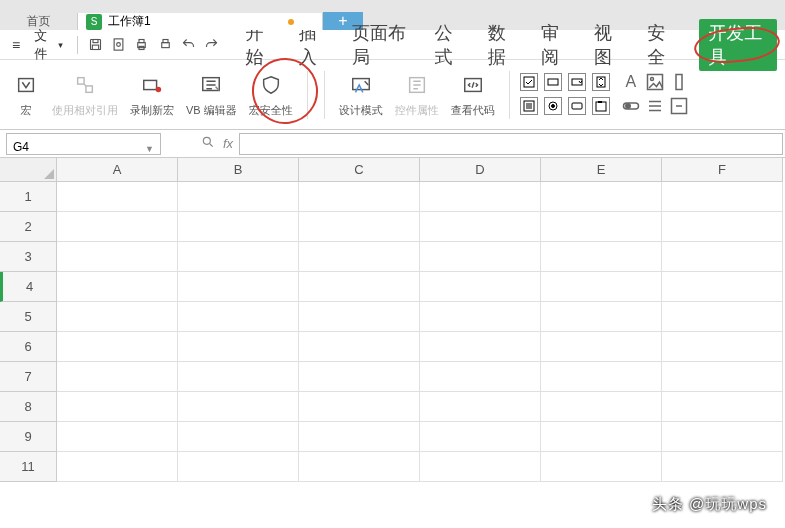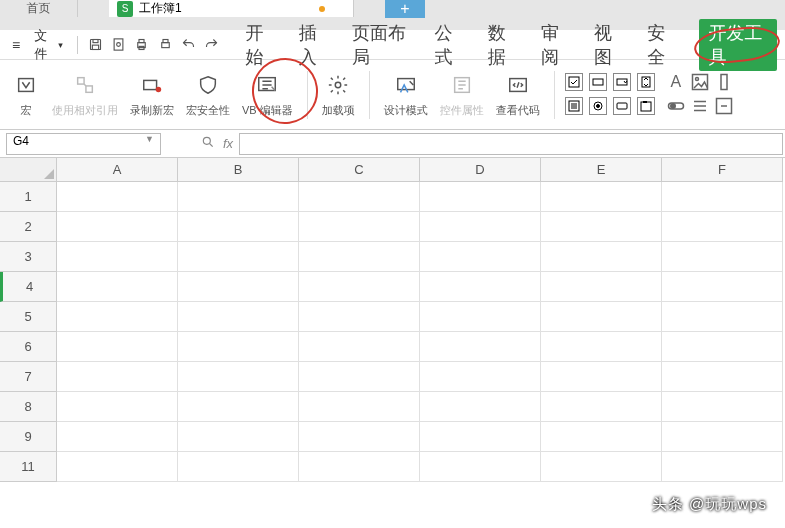--- a/index.html
+++ b/index.html
@@ -1,19 +1,19 @@
 <!DOCTYPE html>
 <html><head>
 <meta charset="utf-8">
 <style>
   * { box-sizing: border-box; margin: 0; padding: 0; font-family: "Microsoft YaHei", sans-serif; }
   body { width: 785px; height: 528px; background: #fff; overflow: hidden; position: relative; }
 
   
-  .title-bar { height: 30px; background: #e6e6e6; display: flex; align-items: flex-start; gap: 31px; }
+  .title-bar { height: 30px; background: #e6e6e6; display: flex; align-items: flex-end; }
   .home-tab { width: 78px; display: flex; align-items: center; justify-content: center; font-size: 12px; color: #555; border-right: 1px solid #ccc; cursor: pointer; }
   .doc-tab { width: 245px; background: #fff; display: flex; align-items: center; padding: 0 8px; font-size: 12px; border-right: 1px solid #ccc; position: relative; }
   .doc-icon { width: 16px; height: 16px; background: #2ea44f; border-radius: 2px; color: #fff; font-size: 10px; display: flex; align-items: center; justify-content: center; margin-right: 6px; }
   .dirty-dot { width: 6px; height: 6px; background: #f0a020; border-radius: 50%; position: absolute; right: 28px; }
   .new-tab { width: 40px; display: flex; align-items: center; justify-content: center; color: #fff; background: #5aa7d8; font-size: 16px; cursor: pointer; }
   .title-rest { flex: 1; background: #5aa7d8; }
 
   
   .menu-bar { height: 30px; display: flex; align-items: center; border-bottom: 1px solid #ddd; padding: 0 8px; gap: 4px; }
   .hamburger { font-size: 14px; color: #444; padding: 0 4px; cursor: pointer; }
@@ -34,21 +34,21 @@
   .rib-btn.disabled .lbl, .rib-btn.disabled .ic { color: #bbb; }
   .rib-sep { width: 1px; height: 48px; background: #ddd; margin: 0 6px; }
   .rib-smallgrid { display: grid; grid-template-columns: repeat(4, 20px); grid-auto-rows: 20px; gap: 4px; }
   .rib-smallgrid .sm { width: 18px; height: 18px; border: 1px solid #888; display: flex; align-items: center; justify-content: center; }
   .rib-smallgrid .sm svg { width: 12px; height: 12px; }
   .rib-smallgrid2 { display: grid; grid-template-columns: repeat(3, 20px); grid-auto-rows: 20px; gap: 4px; }
   .rib-smallgrid2 .sm { width: 18px; height: 18px; display: flex; align-items: center; justify-content: center; color: #666; }
 
   
   .fx-bar { height: 28px; display: flex; align-items: center; border-bottom: 1px solid #ccc; }
-  .name-box { width: 155px; height: 22px; margin-left: 6px; border: 1px solid #bbb; display: flex; align-items: flex-start; padding: 0 6px; font-size: 12px; justify-content: space-between; background: #fff; }
+  .name-box { width: 155px; height: 22px; margin-left: 6px; border: 1px solid #bbb; display: flex; align-items: flex-end; padding: 0 6px; font-size: 12px; justify-content: space-between; background: #fff; }
   .name-box .dd { font-size: 9px; color: #888; }
   .fx-icons { display: flex; align-items: center; gap: 8px; margin-left: 40px; color: #888; font-style: italic; font-size: 13px; }
   .fx-input { flex: 1; height: 22px; border: 1px solid #bbb; margin-left: 6px; margin-right: 2px; background: #fff; }
 
   
   .sheet { position: relative; }
   .corner { position: absolute; left: 0; top: 0; width: 57px; height: 24px; background: #f0f0f0; border-right: 1px solid #ccc; border-bottom: 1px solid #ccc; }
   .corner::after { content: ""; position: absolute; right: 2px; bottom: 2px; border-left: 10px solid transparent; border-bottom: 10px solid #bbb; }
   .col-headers { position: absolute; left: 57px; top: 0; height: 24px; display: flex; }
   .col-h { width: 121px; border-right: 1px solid #ccc; border-bottom: 1px solid #ccc; background: #f5f5f5; display: flex; align-items: center; justify-content: center; font-size: 13px; color: #555; }
@@ -164,45 +164,36 @@
         <svg viewBox="0 0 24 24" fill="none" stroke="currentColor" stroke-width="1.6">
           <rect x="3" y="7" width="14" height="10"></rect>
           <circle cx="19" cy="17" r="3" fill="#d43a2f" stroke="none"></circle>
         </svg>
       </div>
     <div class="lbl">录制新宏</div>
   </div>
   <div class="rib-btn">
     <div class="ic">
         <svg viewBox="0 0 24 24" fill="none" stroke="currentColor" stroke-width="1.6">
-          <path d="M12 3l8 3v5c0 5-3.5 8-8 10-4.5-2-8-5-8-10V6l8-3z"></path>
-        </svg>
-      </div>
-    <div class="lbl">宏安全性</div>
-  </div>
-  <div class="rib-btn">
-    <div class="ic">
-        <svg viewBox="0 0 24 24" fill="none" stroke="currentColor" stroke-width="1.6">
           <rect x="3" y="4" width="18" height="14"></rect>
           <path d="M7 8h10M7 12h10M7 16h6"></path>
           <path d="M17 14l4 4" stroke="#888"></path>
         </svg>
       </div>
     <div class="lbl">VB 编辑器</div>
   </div>
+  <div class="rib-btn">
+    <div class="ic">
+        <svg viewBox="0 0 24 24" fill="none" stroke="currentColor" stroke-width="1.6">
+          <path d="M12 3l8 3v5c0 5-3.5 8-8 10-4.5-2-8-5-8-10V6l8-3z"></path>
+        </svg>
+      </div>
+    <div class="lbl">宏安全性</div>
+  </div>
   <div class="rib-sep"></div>
-  <div class="rib-btn">
-    <div class="ic">
-        <svg viewBox="0 0 24 24" fill="none" stroke="currentColor" stroke-width="1.6">
-          <circle cx="12" cy="12" r="3"></circle>
-          <path d="M12 2v3M12 19v3M4.2 4.2l2.1 2.1M17.7 17.7l2.1 2.1M2 12h3M19 12h3M4.2 19.8l2.1-2.1M17.7 6.3l2.1-2.1"></path>
-        </svg>
-      </div>
-    <div class="lbl">加载项</div>
-  </div>
   <div class="rib-sep"></div>
   <div class="rib-btn">
     <div class="ic">
         <svg viewBox="0 0 24 24" fill="none" stroke="currentColor" stroke-width="1.6">
           <rect x="3" y="5" width="18" height="12"></rect>
           <path d="M6 20l4-8 4 8" stroke="#4a90d9"></path>
           <path d="M16 8l4 4"></path>
         </svg>
       </div>
     <div class="lbl">设计模式</div>

